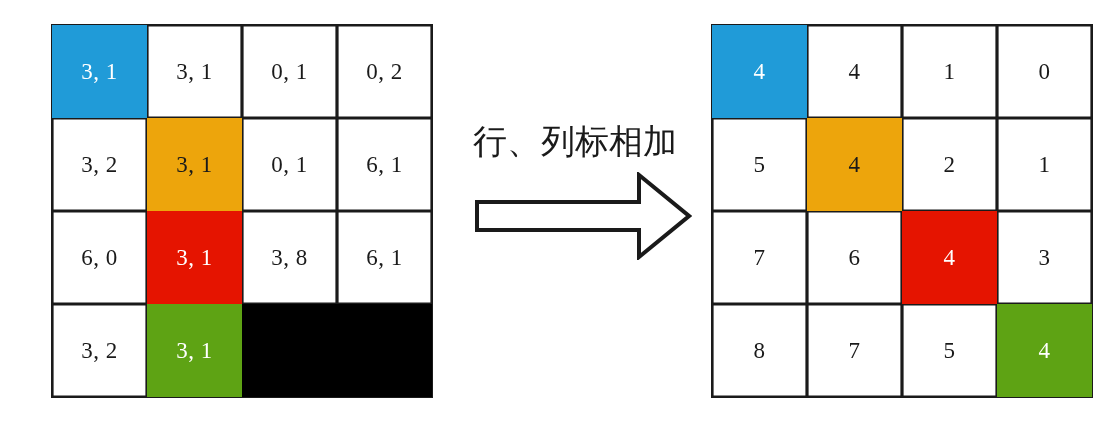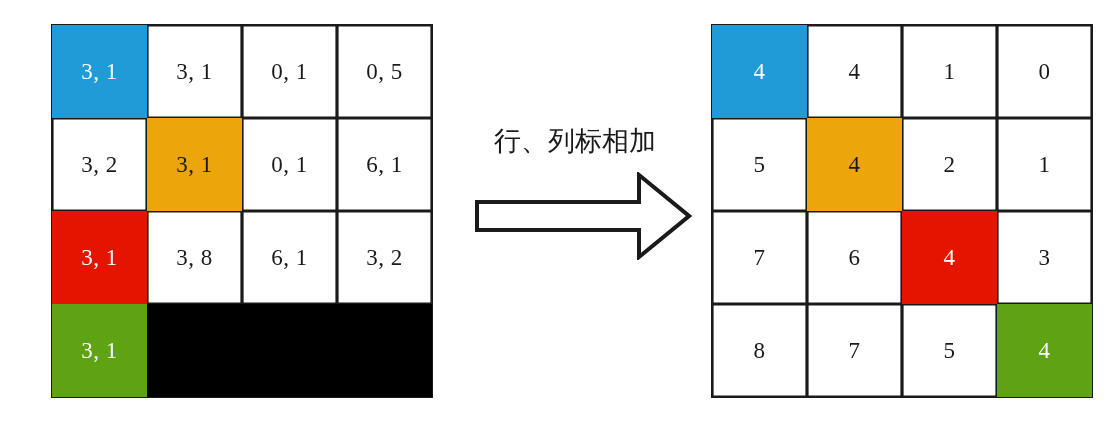--- a/index.html
+++ b/index.html
@@ -68,21 +68,21 @@
   }
 
   
   #transform-label {
     position: absolute;
     left: 470px;
     top: 124px;
     width: 210px;
     text-align: center;
     font-family: "DejaVu Sans", "Liberation Sans", sans-serif;
-    font-size: 27px;
+    font-size: 34px;
     line-height: 34px;
     color: #1a1a1a;
     white-space: nowrap;
     user-select: none;
   }
 
   #arrow-wrap {
     position: absolute;
     left: 474px;
     top: 172px;
@@ -100,33 +100,36 @@
       <div class="cell fill-blue">
         <span>3, 1</span>
       </div>
       <div class="cell">
         <span>3, 1</span>
       </div>
       <div class="cell">
         <span>0, 1</span>
       </div>
       <div class="cell">
-        <span>0, 5</span>
+        <span>0, 2</span>
       </div>
       <div class="cell">
         <span>3, 2</span>
       </div>
       <div class="cell fill-orange">
         <span>3, 1</span>
       </div>
       <div class="cell">
         <span>0, 1</span>
       </div>
       <div class="cell">
         <span>6, 1</span>
+      </div>
+      <div class="cell">
+        <span>6, 0</span>
       </div>
       <div class="cell fill-red">
         <span>3, 1</span>
       </div>
       <div class="cell">
         <span>3, 8</span>
       </div>
       <div class="cell">
         <span>6, 1</span>
       </div>

